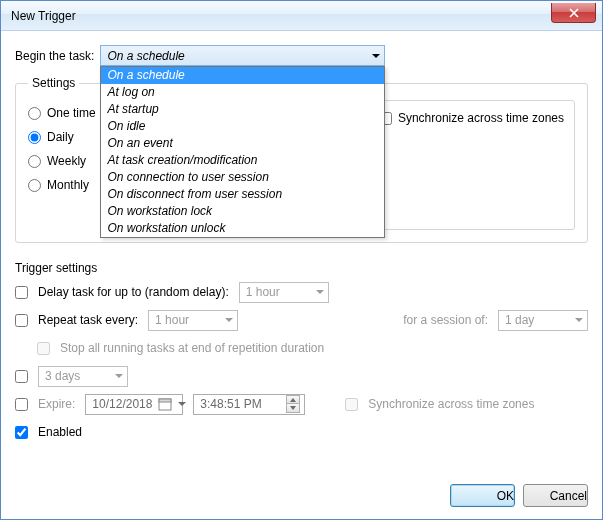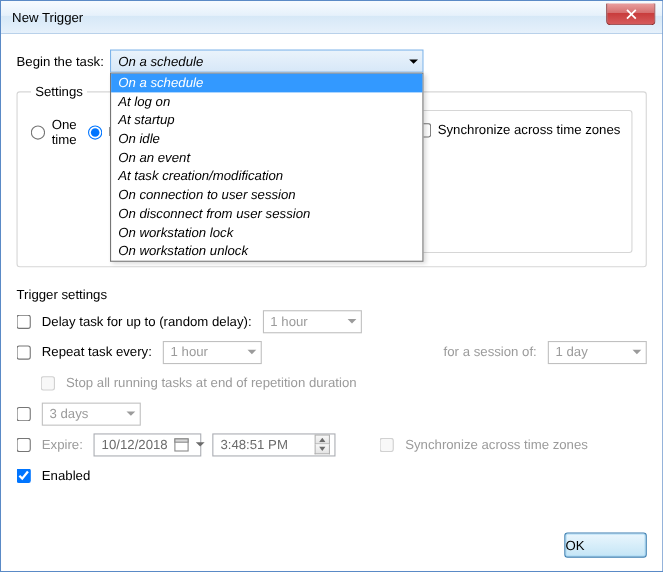--- a/index.html
+++ b/index.html
@@ -118,21 +118,21 @@
   }
 
   .settings-body {
     display: flex;
     align-items: flex-start;
     gap: 14px;
     min-height: 130px;
   }
   .radios {
     display: flex;
-    flex-direction: row;
+    flex-direction: column;
     gap: 10px;
     padding-top: 6px;
     width: 78px;
   }
   .radio-row { display: flex; align-items: center; gap: 6px; }
   .radio-row input { margin: 0; }
 
   .inner-box {
     flex: 1;
     border: 1px solid #d6d6d6;
@@ -205,26 +205,26 @@
   .idisabled { color:#9b9b9b; }
   .idisabled .date-box, .idisabled .time-box { color:#6b6b6b; }
   .buttons {
     position: absolute;
     right: 14px;
     bottom: 12px;
     display: flex;
     gap: 8px;
   }
   .btn {
-    width: 75px;
+    width: 65px;
     height: 23px;
     border: 1px solid #8c8c8c;
     border-radius: 3px;
     background: linear-gradient(to bottom,#f2f2f2,#e3e3e3);
-    display:flex;align-items:center;justify-content:flex-start;
+    display:flex;align-items:center;justify-content:flex-end;
     cursor:pointer;
     font-size:12px;
   }
   .btn.default {
     border: 1px solid #3c7fb1;
     background: linear-gradient(to bottom,#eaf6fd,#c4e5f6);
     box-shadow: inset 0 0 0 1px #a7d9f5;
   }
   .cal-icon svg { display:block; }
   .indent { margin-left: 22px; }
@@ -371,16 +371,19 @@
 
     <div class="adv-line">
       <input type="checkbox" class="chk" checked="" style="">
       <span>Enabled</span>
     </div>
 
     <div class="buttons">
       <div class="btn default">
         <span>OK</span>
       </div>
+      <div class="btn">
+        <span>Cancel</span>
+      </div>
     </div>
 
   </div>
 </div>
 
 </body></html>

